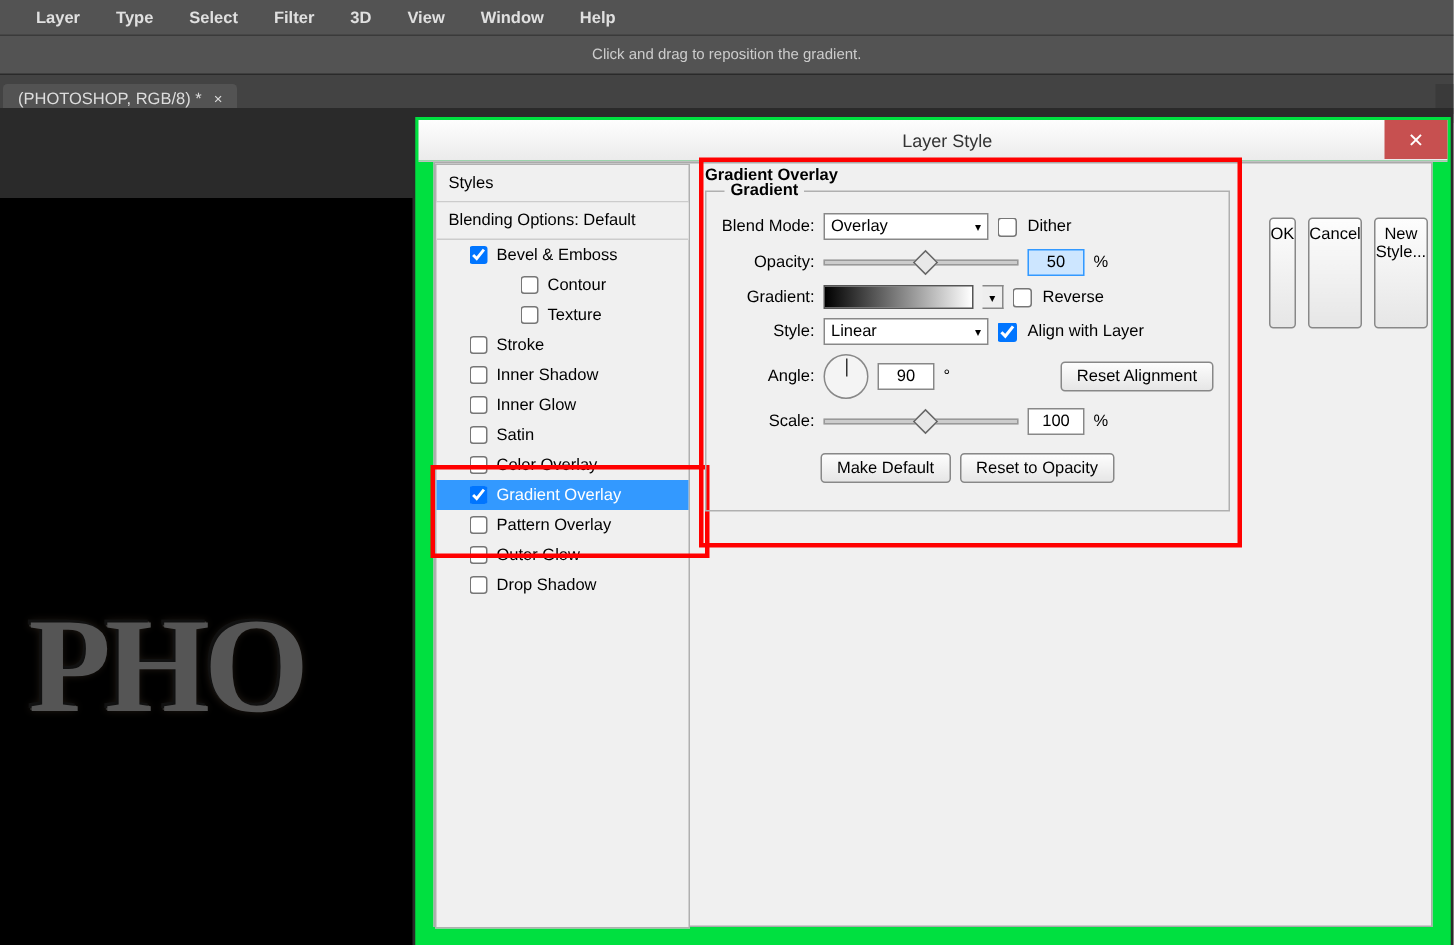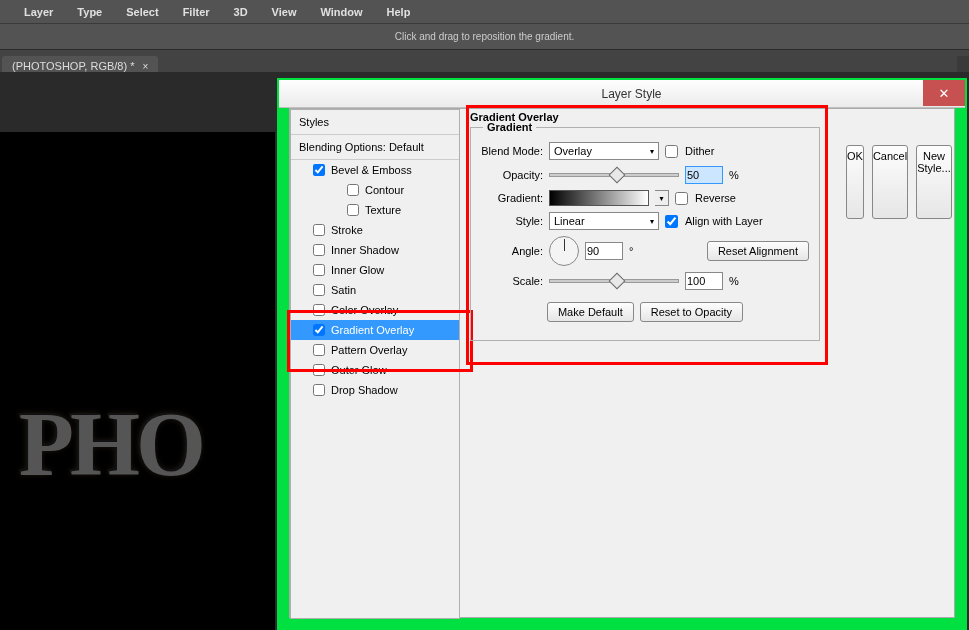--- a/index.html
+++ b/index.html
@@ -41,21 +41,21 @@
 .section-title { font-weight: bold; font-size: 11px; padding: 2px 0; }
 .group-box { border: 1px solid #b0b0b0; padding: 8px 10px 12px 10px; margin-top: 2px; position: relative; }
 .group-box .legend { position: absolute; top: -7px; left: 12px; background: #f0f0f0; padding: 0 4px; font-weight: bold; }
 
 .row { display: flex; align-items: center; margin: 6px 0; gap: 6px; }
 .row label { width: 62px; text-align: right; }
 .select { width: 110px; height: 18px; border: 1px solid #888; background: #fff; display: flex; align-items: center; padding: 0 4px; justify-content: space-between; cursor: pointer; }
 .select .arr { font-size: 8px; }
 .slider { flex: 1; height: 4px; background: #ccc; position: relative; border: 1px solid #999; max-width: 130px; }
 .slider .thumb { position: absolute; top: -5px; width: 12px; height: 12px; background: #e8e8e8; border: 1px solid #666; transform: rotate(45deg); }
-.num-input { width: 38px; height: 18px; border: 1px solid #888; background: #fff; padding: 1px; }
+.num-input { width: 38px; height: 18px; border: 1px solid #888; text-align: center; background: #fff; padding: 1px; }
 .num-input.focus { border: 1px solid #3399ff; background: #cde6ff; }
 .chk { display: flex; align-items: center; gap: 7px; }
 .grad-swatch { width: 100px; height: 16px; background: linear-gradient(90deg, #000, #fff); border: 1px solid #555; }
 .grad-drop { width: 14px; height: 16px; border: 1px solid #888; border-left: none; background: #eee; display: flex; align-items: center; justify-content: center; font-size: 8px; }
 .angle-wheel { width: 30px; height: 30px; border: 1px solid #888; border-radius: 50%; background: #f4f4f4; position: relative; }
 .angle-wheel::after { content:''; position: absolute; left: 50%; bottom: 50%; width: 1px; height: 12px; background: #333; }
 .btn { border: 1px solid #888; background: linear-gradient(#fdfdfd,#e6e6e6); padding: 3px 10px; border-radius: 3px; cursor: pointer; display: inline-block; text-align: center; }
 
 .action-col { position: absolute; right: 0; top: 0; width: 108px; display: flex; flex-direction: row; gap: 8px; margin-top: 36px; }
 .action-col .btn { width: 100%; padding: 4px 0; }

